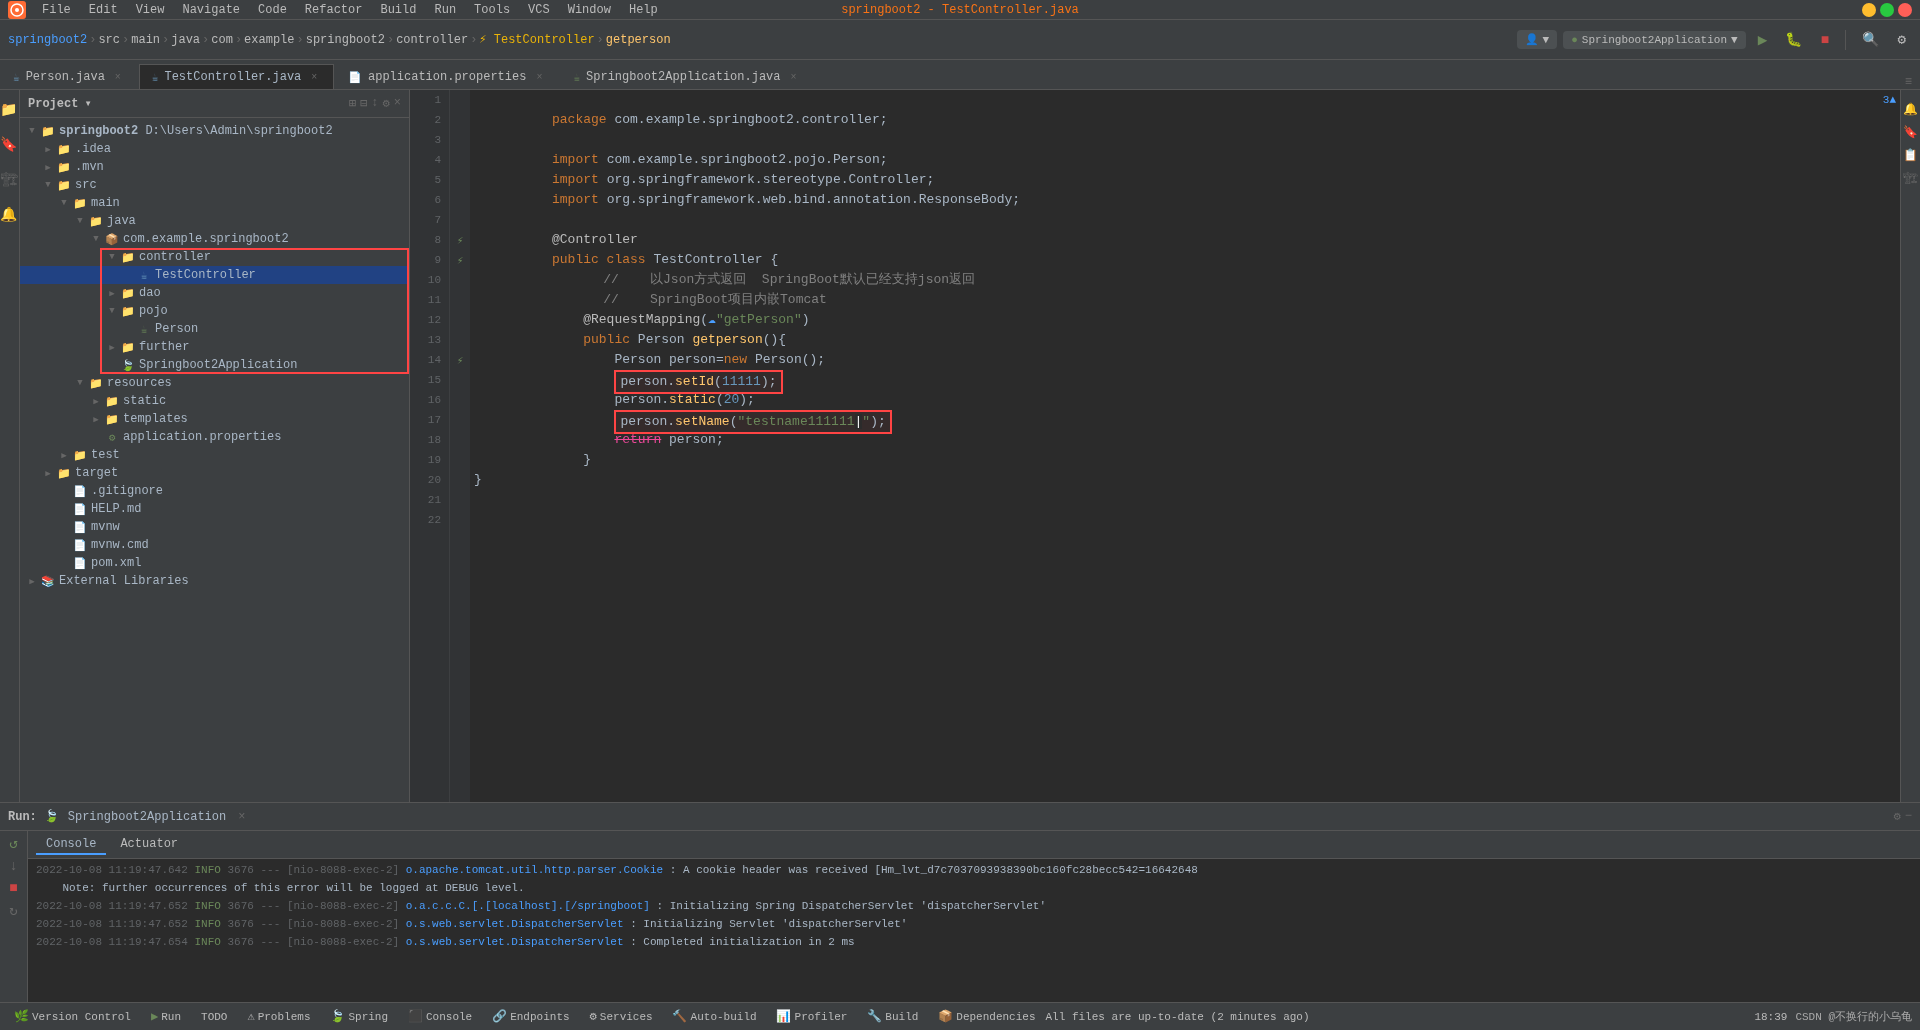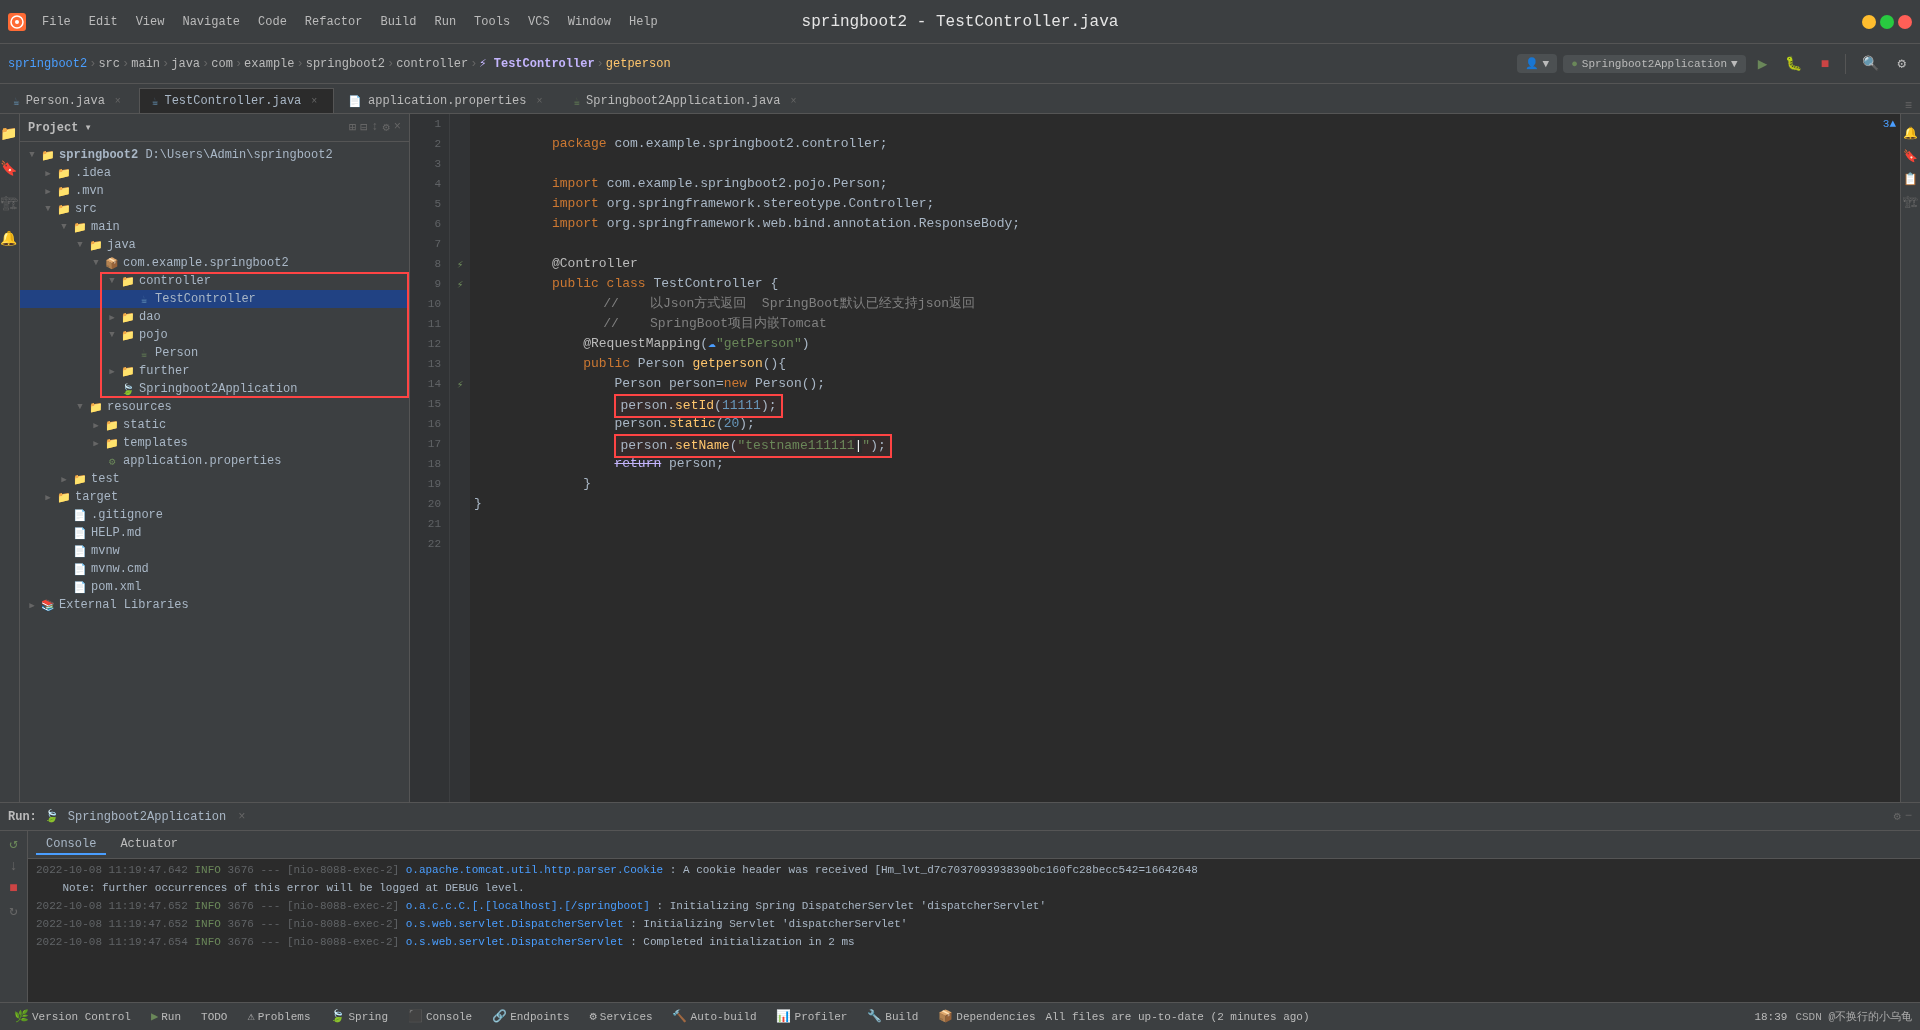--- a/index.html
+++ b/index.html
@@ -10,21 +10,21 @@
       color: #a9b7c6;
       width: 1920px;
       height: 1030px;
       overflow: hidden;
       display: flex;
       flex-direction: column;
     }
 
     
     .title-bar {
-      height: 44px;
+      height: 20px;
       background: #3c3f41;
       display: flex;
       align-items: center;
       padding: 0 8px;
       border-bottom: 1px solid #555;
       flex-shrink: 0;
     }
     .title-bar-logo {
       width: 18px; height: 18px;
       background: #ff6b35;
@@ -37,21 +37,21 @@
       display: flex; gap: 2px; flex: 1;
     }
     .menu-item {
       padding: 2px 8px;
       color: #bbb;
       cursor: pointer;
       font-size: 12px;
     }
     .title-center {
       position: absolute; left: 50%; transform: translateX(-50%);
-      color: #e5e5e5; font-size: 16px;
+      color: #f97316; font-size: 12px;
     }
     .title-bar-controls {
       display: flex; gap: 4px; margin-left: auto;
     }
     .title-btn {
       width: 14px; height: 14px;
       border-radius: 50%;
       cursor: pointer;
       display: flex; align-items: center; justify-content: center;
       font-size: 9px; color: transparent;
@@ -391,21 +391,21 @@
     <span>java</span>
     <span class="breadcrumb-sep"> › </span>
     <span>com</span>
     <span class="breadcrumb-sep"> › </span>
     <span>example</span>
     <span class="breadcrumb-sep"> › </span>
     <span>springboot2</span>
     <span class="breadcrumb-sep"> › </span>
     <span>controller</span>
     <span class="breadcrumb-sep"> › </span>
-    <span style="color:#c4b5fd;font-weight:bold;">⚡ TestController</span>
+    <span style="color:#eab308;">⚡ TestController</span>
     <span class="breadcrumb-sep"> › </span>
     <span style="color:#ffc66d;">getperson</span>
   </div>
   <div style="margin-left:auto; display:flex; align-items:center; gap:6px;">
     <div style="display:flex;align-items:center;gap:4px;padding:3px 8px;background:#4c5052;border-radius:4px;cursor:pointer;color:#bbb;font-size:11px;">
       <span>👤</span>
         <span>▼</span>
     </div>
     <div style="display:flex;align-items:center;gap:4px;padding:3px 8px;background:#4c5052;border-radius:4px;cursor:pointer;color:#bbb;font-size:11px;">
       <span style="color:#6a8759;">●</span>
@@ -750,21 +750,21 @@
         <div class="code-line" style="position:relative;">
           &nbsp;&nbsp;&nbsp;&nbsp;&nbsp;&nbsp;&nbsp;&nbsp;<span style="display:inline-block;border:2px solid #ff4444;padding:0 4px;background:rgba(255,68,68,0.05);"><span class="var">person</span>.<span class="method">setId</span>(<span class="num">11111</span>);</span>
         </div>
         <div class="code-line">
           &nbsp;&nbsp;&nbsp;&nbsp;&nbsp;&nbsp;&nbsp;&nbsp;<span class="var">person</span>.<span class="method">static</span>(<span class="num">20</span>);
         </div>
         <div class="code-line" style="position:relative;">
           &nbsp;&nbsp;&nbsp;&nbsp;&nbsp;&nbsp;&nbsp;&nbsp;<span style="display:inline-block;border:2px solid #ff4444;padding:0 4px;background:rgba(255,68,68,0.05);"><span class="var">person</span>.<span class="method">setName</span>(<span class="str">"testname111111</span><span style="color:#fff;background:#2b2b2b;">|</span><span class="str">"</span>);</span>
         </div>
         <div class="code-line">
-          &nbsp;&nbsp;&nbsp;&nbsp;&nbsp;&nbsp;&nbsp;&nbsp;<span style="color:#c4b5fd;text-decoration:line-through;">return</span> <span class="var">person</span>;
+          &nbsp;&nbsp;&nbsp;&nbsp;&nbsp;&nbsp;&nbsp;&nbsp;<span style="color:#ec4899;text-decoration:line-through;">return</span> <span class="var">person</span>;
         </div>
         <div class="code-line">
           &nbsp;&nbsp;&nbsp;&nbsp;}
         </div>
         <div class="code-line">&nbsp;</div>
         <div class="code-line">}</div>
       </div>
     </div>
 
     <div style="position:absolute;top:4px;right:4px;display:flex;flex-direction:column;align-items:center;gap:2px;">

